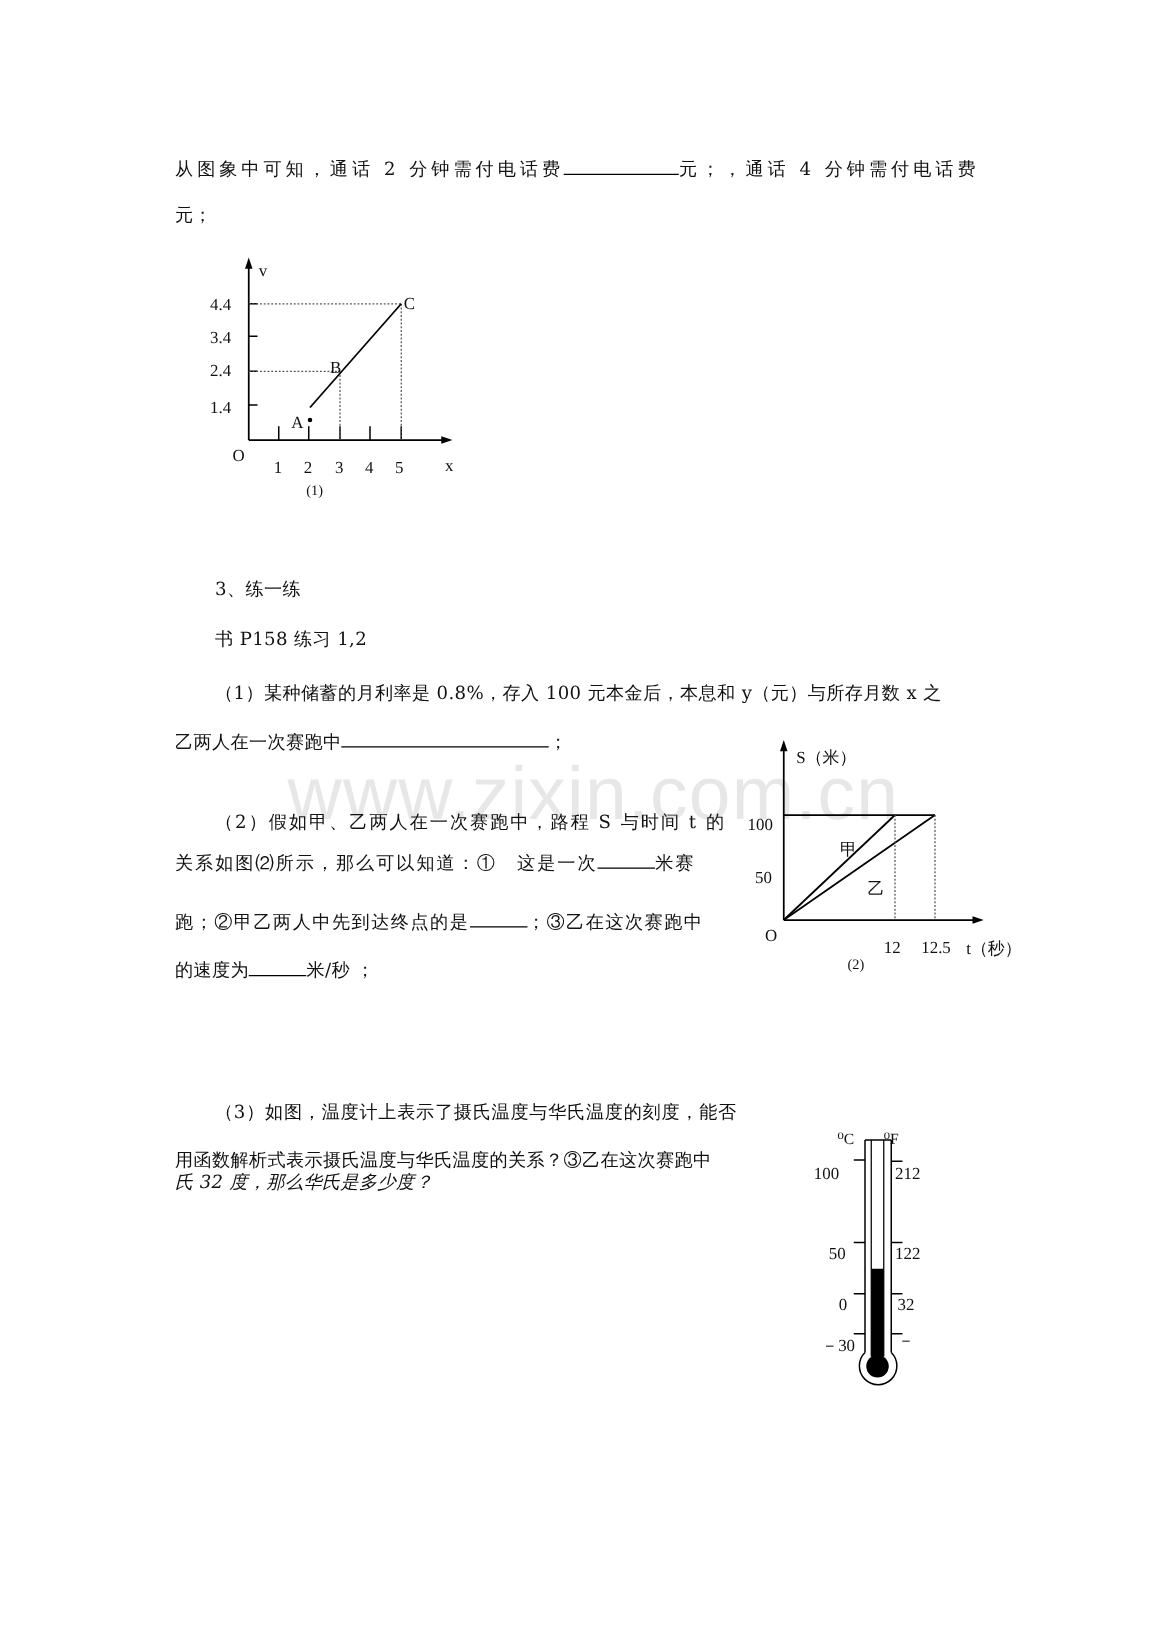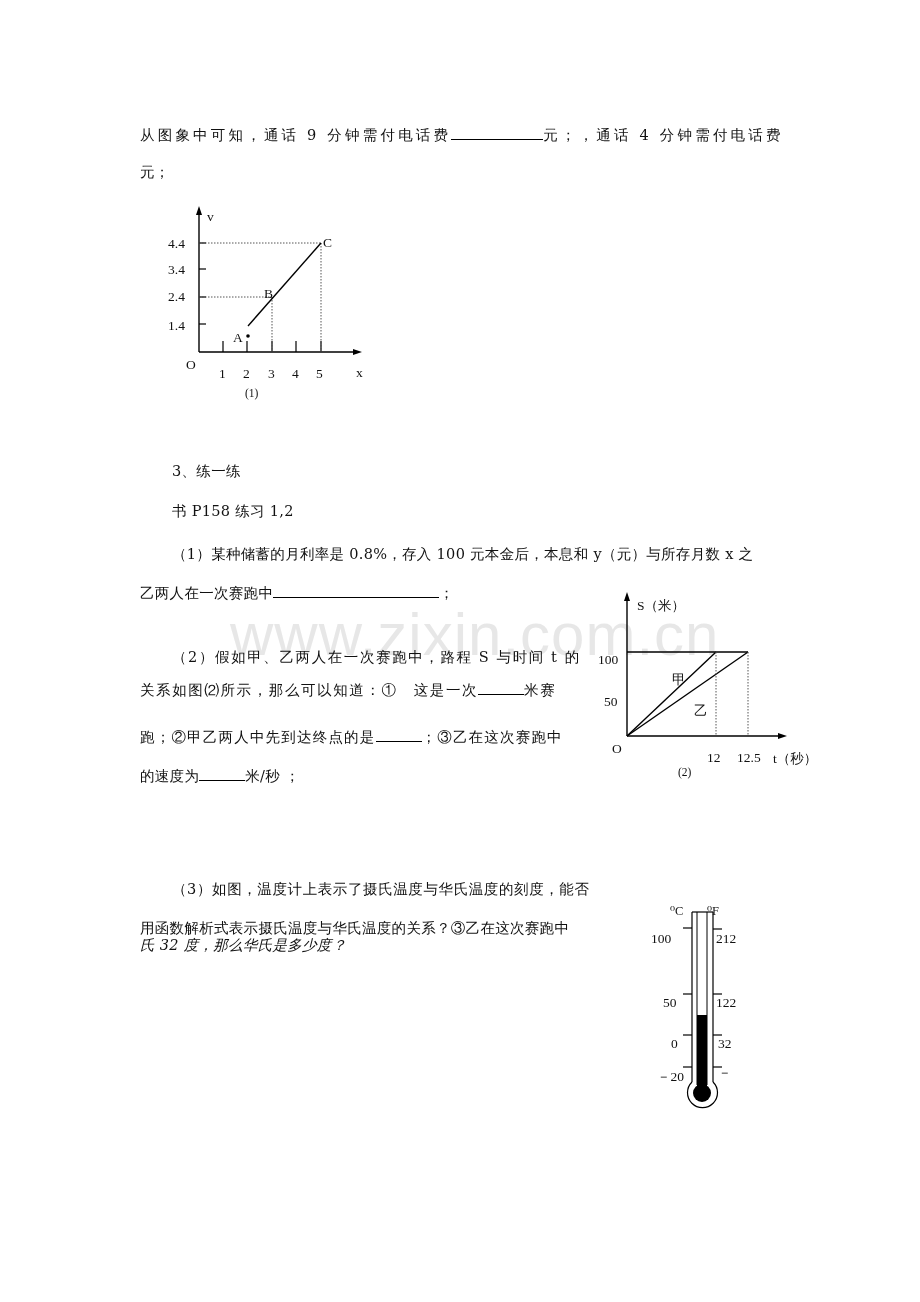--- a/index.html
+++ b/index.html
@@ -14,21 +14,21 @@
   .watermark { position: absolute; left: 230px; top: 600px; font-family: "Liberation Sans", sans-serif;
                font-size: 60px; color: rgba(170,170,170,0.28); letter-spacing: 1px; pointer-events: none; }
   svg { position: absolute; left: 0; top: 0; }
 </style>
 </head>
 <body>
 
 <div class="watermark">www.zixin.com.cn</div>
 
 <div class="line spaced" style="left:140px; top:125px;">
-  <span>从图象中可知，通话 9 分钟需付电话费</span><span class="blank" style="width:92px;"></span><span>元；，通话 4 分钟需付电话费</span>
+  <span>从图象中可知，通话 2 分钟需付电话费</span><span class="blank" style="width:92px;"></span><span>元；，通话 4 分钟需付电话费</span>
 </div>
 <div class="line" style="left:140px; top:163px;">元；</div>
 
 <svg width="920" height="1302" style="pointer-events:none;">
 
   <line x1="199" y1="352" x2="199" y2="212" stroke="#000" stroke-width="1.4"></line>
   <polygon points="199,206 196,215 202,215" fill="#000"></polygon>
   <line x1="199" y1="352" x2="356" y2="352" stroke="#000" stroke-width="1.4"></line>
   <polygon points="362,352 353,349 353,355" fill="#000"></polygon>
 
@@ -135,17 +135,17 @@
   <line x1="713" y1="929" x2="722" y2="929" stroke="#000" stroke-width="1.2"></line>
   <line x1="713" y1="994" x2="722" y2="994" stroke="#000" stroke-width="1.2"></line>
   <line x1="713" y1="1035" x2="722" y2="1035" stroke="#000" stroke-width="1.2"></line>
   <line x1="713" y1="1067" x2="722" y2="1067" stroke="#000" stroke-width="1.2"></line>
 </svg>
 <div class="chart-label" style="left:670px; top:903px; font-size:12.5px;">⁰C</div>
 <div class="chart-label" style="left:707px; top:903px; font-size:12.5px;">⁰F</div>
 <div class="chart-label" style="left:651px; top:931px;">100</div>
 <div class="chart-label" style="left:663px; top:995px;">50</div>
 <div class="chart-label" style="left:671px; top:1036px;">0</div>
-<div class="chart-label" style="left:657px; top:1068px;">－20</div>
+<div class="chart-label" style="left:657px; top:1068px;">－30</div>
 <div class="chart-label" style="left:716px; top:931px;">212</div>
 <div class="chart-label" style="left:716px; top:995px;">122</div>
 <div class="chart-label" style="left:718px; top:1036px;">32</div>
 <div class="chart-label" style="left:718px; top:1064px;">－</div>
 
 </body></html>

